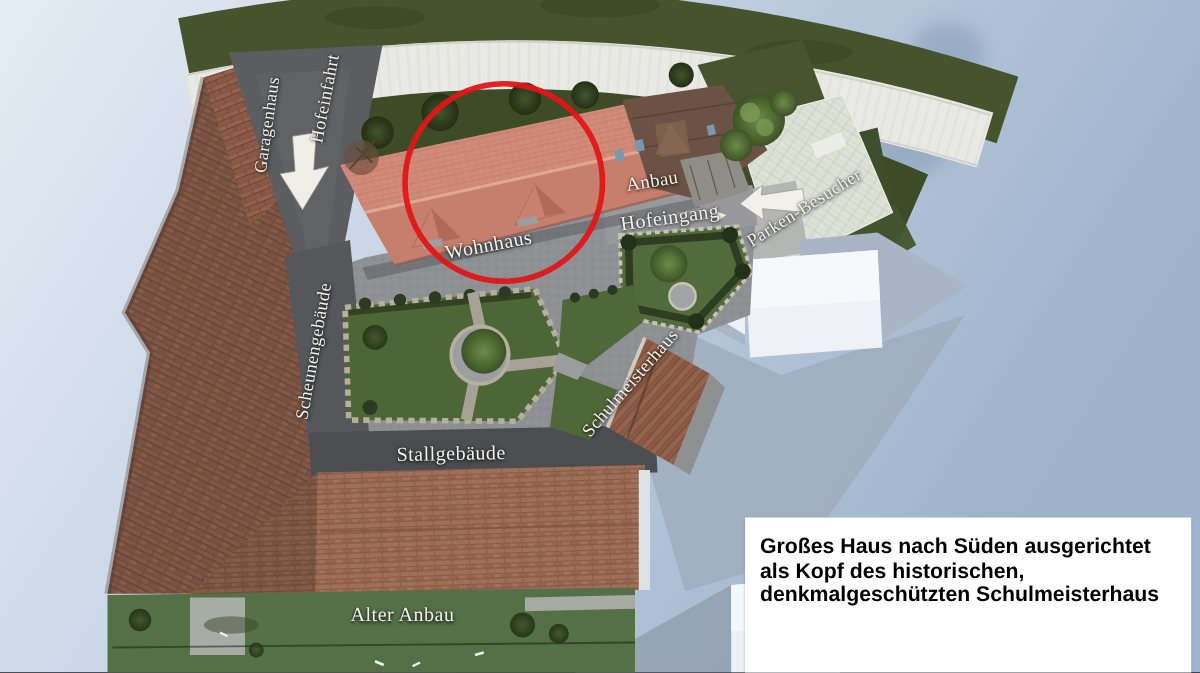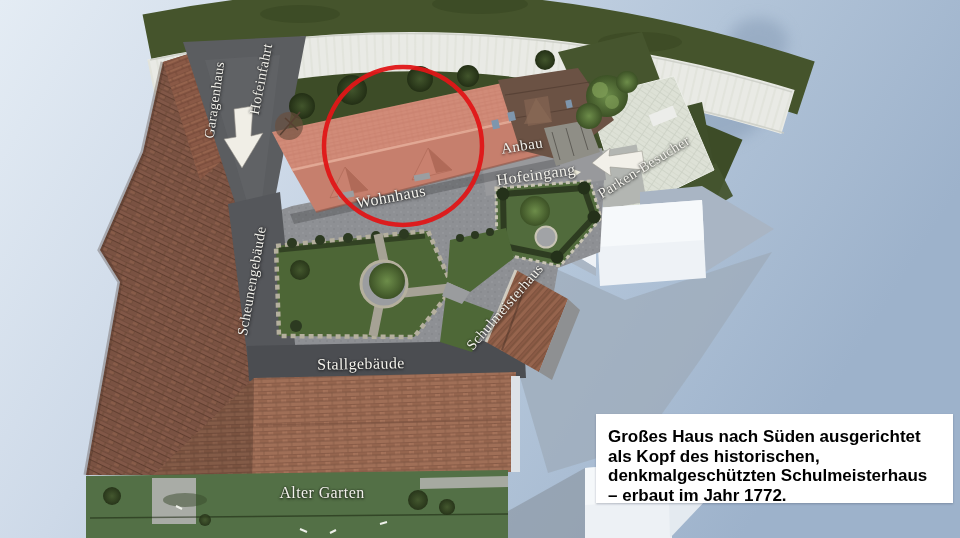--- a/index.html
+++ b/index.html
@@ -4,21 +4,21 @@
 <style>
   html,body{margin:0;padding:0;background:#222;}
   .stage{position:relative;width:960px;height:538px;overflow:hidden;
          font-family:"Liberation Sans","DejaVu Sans",sans-serif;}
   .stage svg{position:absolute;left:0;top:0;}
   .lbl{position:absolute;color:#f3f2ec;white-space:nowrap;
        font-family:"Liberation Serif","DejaVu Serif",serif;
        text-shadow:0 1px 3px rgba(0,0,0,.8),0 0 2px rgba(0,0,0,.55);
        transform:translate(-50%,-50%) rotate(var(--r,0deg));
        letter-spacing:.4px;z-index:5;}
-  .note{position:absolute;left:596px;top:414px;width:357px;height:89px;
+  .note{position:absolute;left:596px;top:414px;width:357px;height:125px;
         background:#fff;box-sizing:border-box;padding:13px 8px 10px 12px;
         z-index:9;box-shadow:0 1px 2px rgba(60,70,90,.35);}
   .note div{font-weight:bold;font-size:17px;line-height:19.5px;color:#000;
         font-family:"Liberation Sans","DejaVu Sans",sans-serif;}
 </style>
 </head>
 <body>
 
 <div class="stage">
 
@@ -285,22 +285,21 @@
 
 <div class="lbl" style="left:215px;top:100px;--r:-82deg;font-size:14px">Garagenhaus</div>
 <div class="lbl" style="left:261px;top:79px;--r:-79deg;font-size:14.5px">Hofeinfahrt</div>
 <div class="lbl" style="left:391px;top:197px;--r:-10.5deg;font-size:16px">Wohnhaus</div>
 <div class="lbl" style="left:522px;top:146px;--r:-9deg;font-size:15px">Anbau</div>
 <div class="lbl" style="left:536px;top:175px;--r:-8deg;font-size:16px">Hofeingang</div>
 <div class="lbl" style="left:644px;top:167px;--r:-32deg;font-size:14.5px">Parken-Besucher</div>
 <div class="lbl" style="left:252px;top:281px;--r:-80deg;font-size:14.5px">Scheunengebäude</div>
 <div class="lbl" style="left:505px;top:307px;--r:-49deg;font-size:14.5px">Schulmeisterhaus</div>
 <div class="lbl" style="left:361px;top:364px;--r:-1deg;font-size:16px">Stallgebäude</div>
-<div class="lbl" style="left:322px;top:493px;--r:0deg;font-size:16px">Alter Garten</div>
+<div class="lbl" style="left:322px;top:493px;--r:0deg;font-size:16px">Alter Anbau</div>
 
 <div class="note">
   <div>Großes Haus nach Süden ausgerichtet</div>
   <div>als Kopf des historischen,</div>
   <div>denkmalgeschützten Schulmeisterhaus</div>
-  <div>– erbaut im Jahr 1772.</div>
 </div>
 
 </div>
 
 </body></html>

